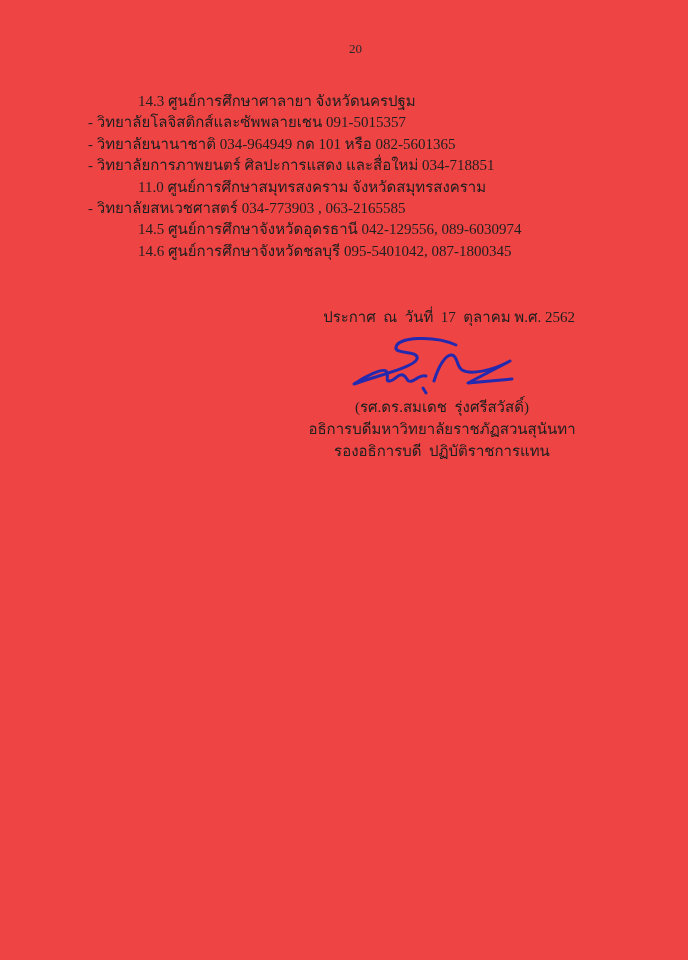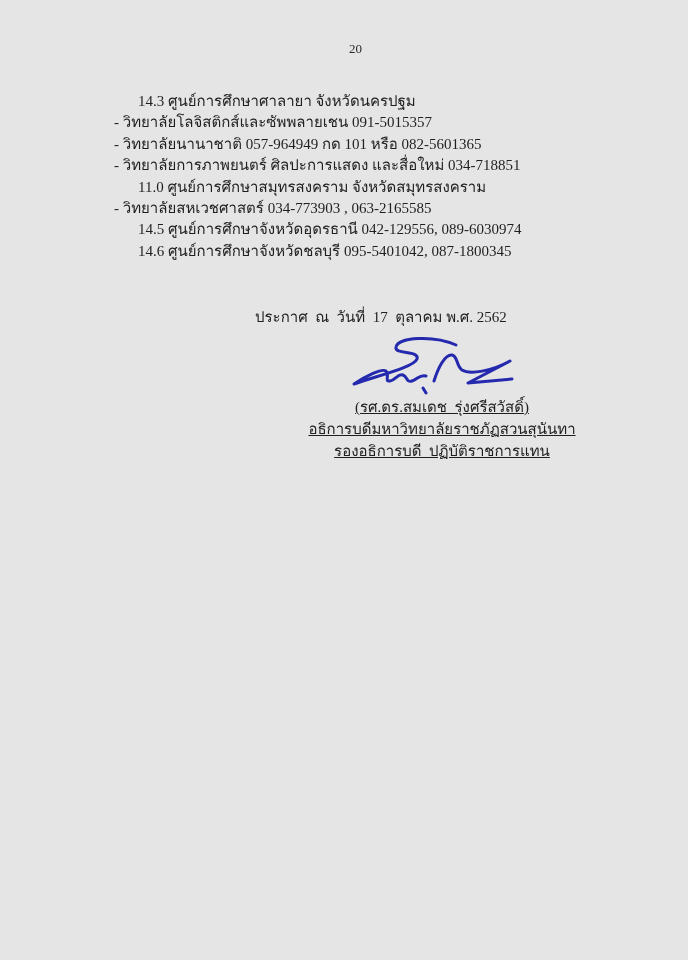--- a/index.html
+++ b/index.html
@@ -4,21 +4,21 @@
 <style>
   html, body {
     margin: 0;
     padding: 0;
     background: #ffffff;
   }
   .page {
     position: relative;
     width: 688px;
     height: 960px;
-    background: #e5e5e5;
+    background: #ef4444;
     font-family: "Liberation Serif", "DejaVu Serif", serif;
     color: #1f1f1f;
     overflow: hidden;
   }
   .page-number {
     position: absolute;
     top: 41px;
     left: 349px;
     font-size: 13px;
     color: #2a2a2a;
@@ -29,59 +29,59 @@
     top: 91px;
     left: 0;
     width: 637px;
   }
   .doc-line {
     font-size: 15px;
     line-height: 21.4px;
     white-space: pre-wrap;
   }
   .doc-line.l0 { padding-left: 138px; }
-  .doc-line.l1 { padding-left: 114px; }
+  .doc-line.l1 { padding-left: 88px; }
   .date-line {
     position: absolute;
     top: 305px;
     left: 255px;
     width: 320px;
-    text-align: left;
+    text-align: right;
     font-size: 15px;
     white-space: pre-wrap;
   }
   .signature-wrap {
     position: absolute;
     top: 334px;
     left: 338px;
     width: 178px;
     height: 62px;
   }
   .signatory-block {
     position: absolute;
     top: 396px;
     left: 277px;
     width: 330px;
     text-align: center;
     font-size: 15px;
     line-height: 22px;
   }
-  .signatory-block div { white-space: pre-wrap; text-decoration: underline; }
+  .signatory-block div { white-space: pre-wrap; }
 </style>
 </head>
 <body>
 
 <div class="page">
 
   <div class="page-number">20</div>
 
   <div class="doc-list">
     <div class="doc-line l0">14.3 ศูนย์การศึกษาศาลายา จังหวัดนครปฐม</div>
     <div class="doc-line l1">- วิทยาลัยโลจิสติกส์และซัพพลายเชน 091-5015357</div>
-    <div class="doc-line l1">- วิทยาลัยนานาชาติ 057-964949 กด 101 หรือ 082-5601365</div>
+    <div class="doc-line l1">- วิทยาลัยนานาชาติ 034-964949 กด 101 หรือ 082-5601365</div>
     <div class="doc-line l1">- วิทยาลัยการภาพยนตร์ ศิลปะการแสดง และสื่อใหม่ 034-718851</div>
     <div class="doc-line l0">11.0 ศูนย์การศึกษาสมุทรสงคราม จังหวัดสมุทรสงคราม</div>
     <div class="doc-line l1">- วิทยาลัยสหเวชศาสตร์ 034-773903 , 063-2165585</div>
     <div class="doc-line l0">14.5 ศูนย์การศึกษาจังหวัดอุดรธานี 042-129556, 089-6030974</div>
     <div class="doc-line l0">14.6 ศูนย์การศึกษาจังหวัดชลบุรี 095-5401042, 087-1800345</div>
   </div>
 
   <div class="date-line">ประกาศ  ณ  วันที่  17  ตุลาคม พ.ศ. 2562</div>
 
   <div class="signature-wrap">

